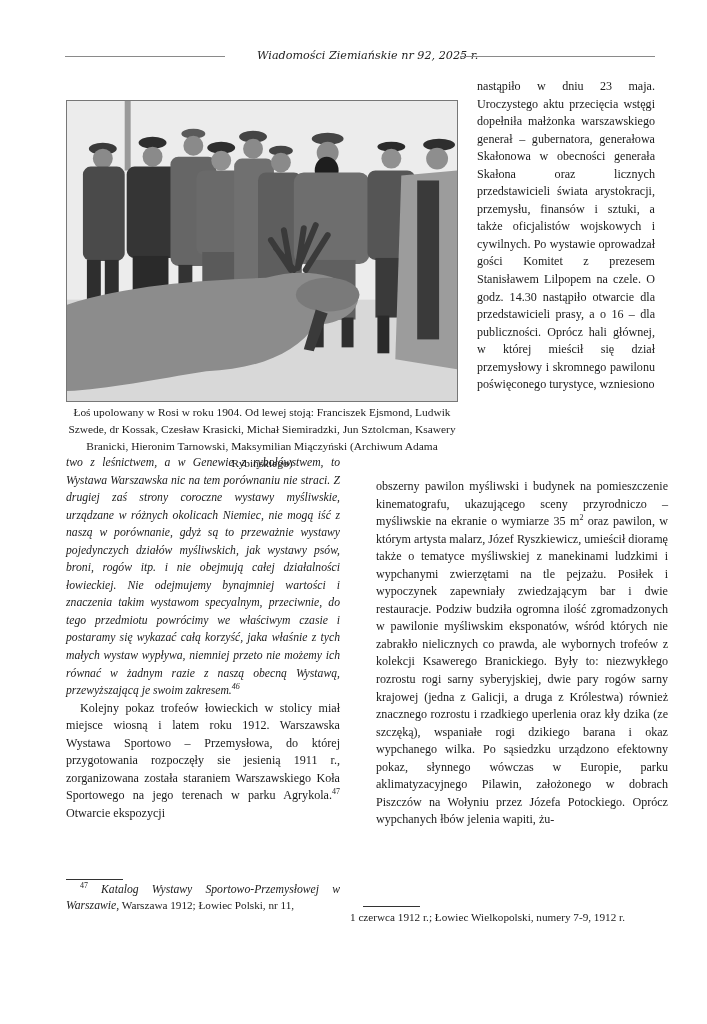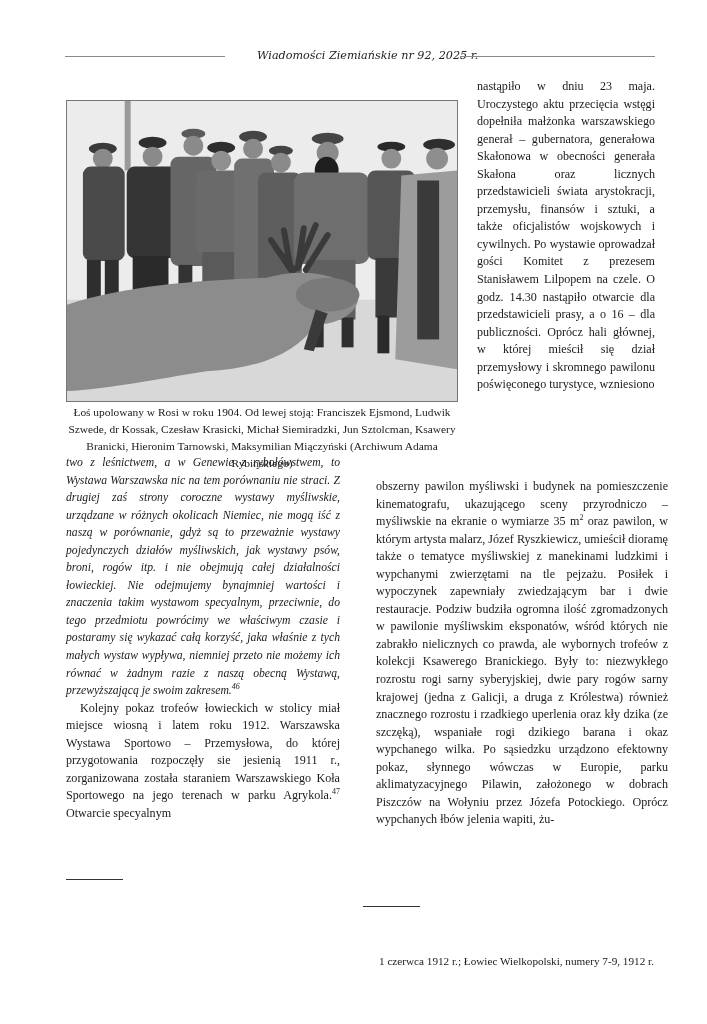--- a/index.html
+++ b/index.html
@@ -130,25 +130,26 @@
 <div class="col right-top serif">
   <p>nastąpiło w dniu 23 maja. Uroczystego aktu przecięcia wstęgi dopełniła małżonka warszawskiego generał – gubernatora, generałowa Skałonowa w obecności generała Skałona oraz licznych przedstawicieli świata arystokracji, przemysłu, finansów i sztuki, a także oficjalistów wojskowych i cywilnych. Po wystawie oprowadzał gości Komitet z prezesem Stanisławem Lilpopem na czele. O godz. 14.30 nastąpiło otwarcie dla przedstawicieli prasy, a o 16 – dla publiczności. Oprócz hali głównej, w której mieścił się dział przemysłowy i skromnego pawilonu poświęconego turystyce, wzniesiono</p>
 </div>
 
 <div class="col right-full serif">
   <p><span>obszerny pawilon myśliwski i budynek na pomieszczenie kinematografu, ukazującego sceny przyrodniczo – myśliwskie na ekranie o wymiarze 35 m</span><sup>2</sup><span> oraz pawilon, w którym artysta malarz, Józef Ryszkiewicz, umieścił dioramę także o tematyce myśliwskiej z manekinami ludzkimi i wypchanymi zwierzętami na tle pejzażu. Posiłek i wypoczynek zapewniały zwiedzającym bar i dwie restauracje. Podziw budziła ogromna ilość zgromadzonych w pawilonie myśliwskim eksponatów, wśród których nie zabrakło nielicznych co prawda, ale wybornych trofeów z kolekcji Ksawerego Branickiego. Były to: niezwykłego rozrostu rogi sarny syberyjskiej, dwie pary rogów sarny krajowej (jedna z Galicji, a druga z Królestwa) również znacznego rozrostu i rzadkiego uperlenia oraz kły dzika (ze szczęką), wspaniałe rogi dzikiego barana i okaz wypchanego wilka. Po sąsiedzku urządzono efektowny pokaz, słynnego wówczas w Europie, parku aklimatyzacyjnego Pilawin, założonego w dobrach Piszczów na Wołyniu przez Józefa Potockiego. Oprócz wypchanych łbów jelenia wapiti, żu-</span></p>
 </div>
 
 <div class="col left-col serif">
   <p class="it"><span>two z leśnictwem, a w Genewie z rybołówstwem, to Wystawa Warszawska nic na tem porównaniu nie straci. Z drugiej zaś strony coroczne wystawy myśliwskie, urządzane w różnych okolicach Niemiec, nie mogą iść z naszą w porównanie, gdyż są to przeważnie wystawy pojedynczych działów myśliwskich, jak wystawy psów, broni, rogów itp. i nie obejmują całej działalności łowieckiej. Nie odejmujemy bynajmniej wartości i znaczenia takim wystawom specyalnym, przeciwnie, do tego przedmiotu powrócimy we właściwym czasie i postaramy się wykazać całą korzyść, jaka właśnie z tych małych wystaw wypływa, niemniej przeto nie możemy ich równać w żadnym razie z naszą obecną Wystawą, przewyższającą je swoim zakresem.</span><sup>46</sup></p>
-  <p class="indent"><span>Kolejny pokaz trofeów łowieckich w stolicy miał miejsce wiosną i latem roku 1912. Warszawska Wystawa Sportowo – Przemysłowa, do której przygotowania rozpoczęły sie jesienią 1911 r., zorganizowana została staraniem Warszawskiego Koła Sportowego na jego terenach w parku Agrykola.</span><sup>47</sup><span> Otwarcie specyalnym</span></p>
+  <p class="indent"><span>Kolejny pokaz trofeów łowieckich w stolicy miał miejsce wiosną i latem roku 1912. Warszawska Wystawa Sportowo – Przemysłowa, do której przygotowania rozpoczęły sie jesienią 1911 r., zorganizowana została staraniem Warszawskiego Koła Sportowego na jego terenach w parku Agrykola.</span><sup>47</sup><span> Otwarcie ekspozycji</span></p>
 </div>
 
 <div class="fn-rule" style="left:66px; top:879px; width:57px;"></div>
 <div class="fn serif" style="left:66px; top:882px; width:274px;">
+  <p class="indent"><sup>47</sup> <span class="it">Katalog Wystawy Sportowo-Przemysłowej w Warszawie,</span><span> Warszawa 1912; Łowiec Polski, nr 11,</span></p>
 </div>
 
 <div class="fn-rule" style="left:363px; top:906px; width:57px;"></div>
-<div class="fn serif" style="left:379px; top:910px; width:292px;margin-top:44px;">
+<div class="fn serif" style="left:350px; top:910px; width:292px;">
   <p>1 czerwca 1912 r.; Łowiec Wielkopolski, numery 7-9, 1912 r.</p>
 </div>
 
 <div class="pagenum serif">- 20 -</div>
 
 </body></html>

